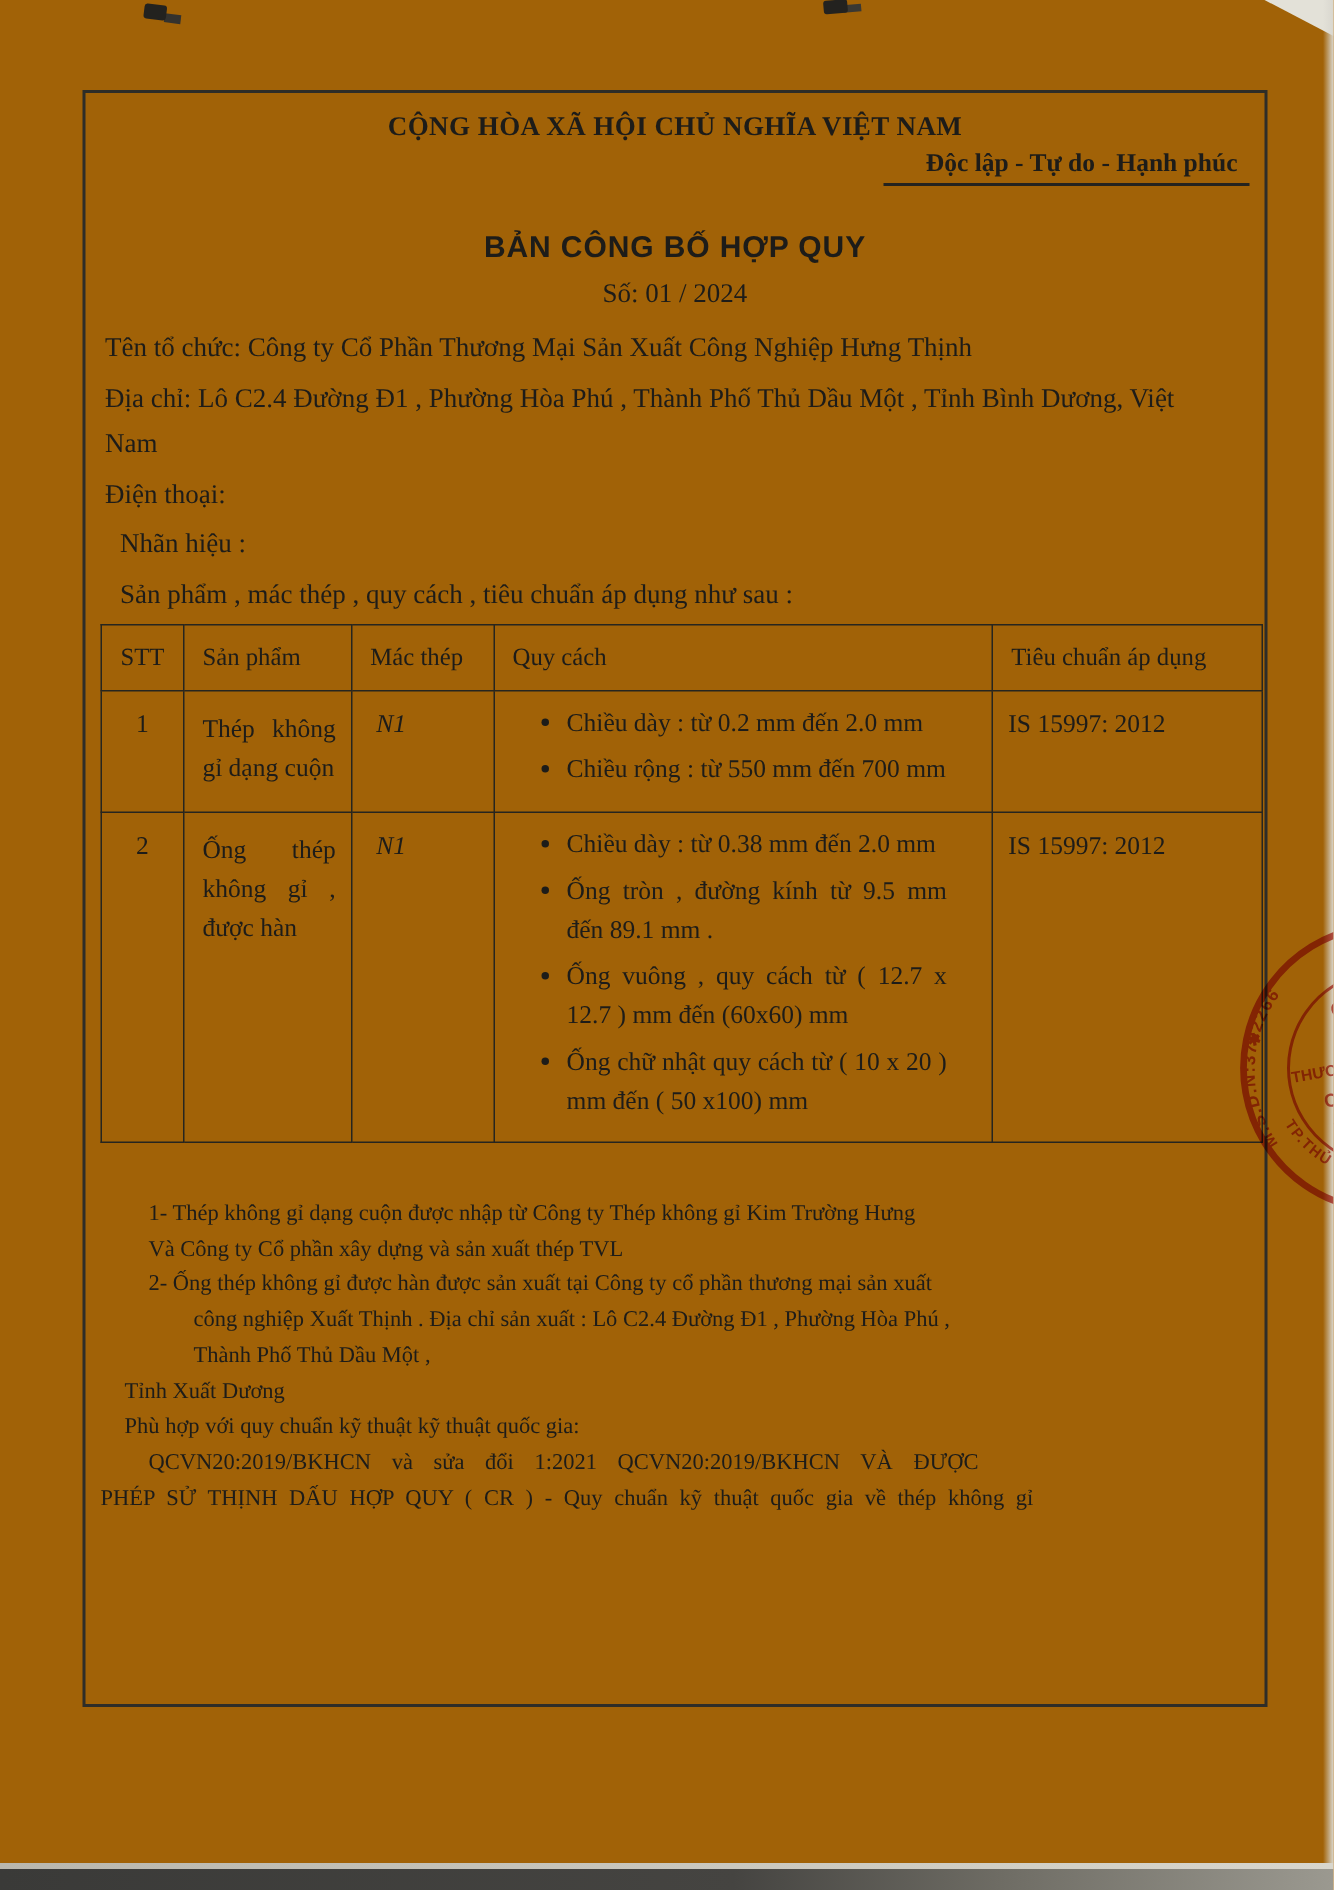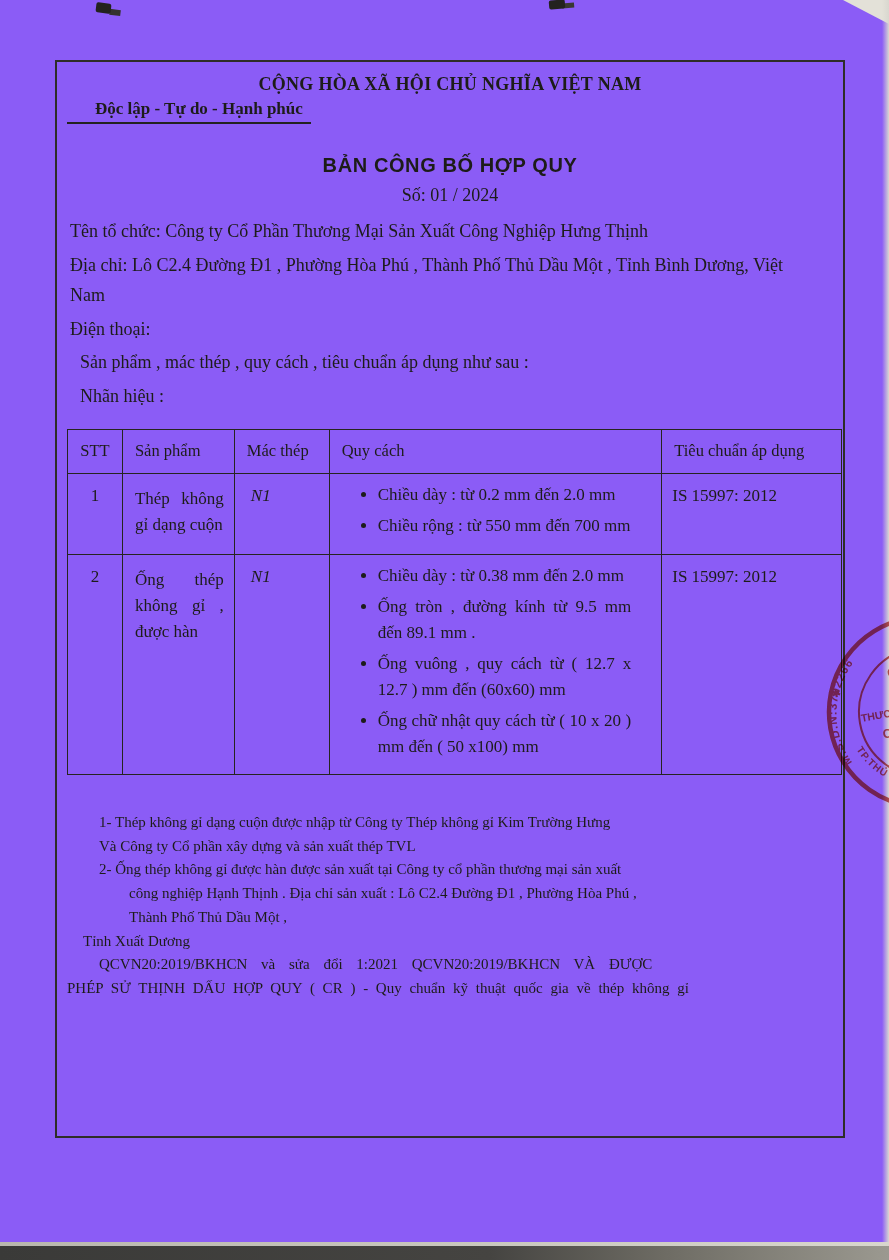--- a/index.html
+++ b/index.html
@@ -4,57 +4,57 @@
 <style>
   * { margin:0; padding:0; box-sizing:border-box; }
   html,body { width:889px; height:1260px; }
   body {
     background:#f3f2ec;
     font-family:"Liberation Serif", serif;
     color:#1d1c19;
   }
   .page {
     position:relative; width:889px; height:1260px;
-    background:#8b5cf6; overflow:hidden;
+    background:#a16207; overflow:hidden;
   }
   
   .artifact { position:absolute; background:#23221f; border-radius:2px; }
   .artifact-1 { left:96px; top:3px; width:15px; height:10px; transform:rotate(7deg); box-shadow:12px 3px 0 -2px #34322e; }
   .artifact-2 { left:549px; top:0; width:16px; height:9px; transform:rotate(-5deg); box-shadow:11px 2px 0 -2px #3a3833; }
   .corner-fold { position:absolute; right:0; top:0; width:0; height:0;
     border-top:24px solid #e3e1d8; border-left:46px solid transparent; }
   .right-shade { position:absolute; right:0; top:0; bottom:14px; width:7px;
     background:linear-gradient(to left, #d9d7cf, rgba(217,215,207,0)); }
   .bottom-bar { position:absolute; left:0; bottom:0; width:889px; height:14px;
     background:linear-gradient(to right,#3a3a38 0%,#454441 55%,#6e6c64 75%,#9b9990 100%); }
   .bottom-bar::before { content:""; position:absolute; left:0; top:-4px; width:100%; height:4px;
     background:linear-gradient(to right,#b9b7ae, #d8d6cd); }
 
   .frame {
     position:absolute; left:55px; top:60px; width:790px; height:1078px;
     border:2px solid #2e2d28; padding:12px 10px 0 10px;
   }
 
   .nat-line1 { text-align:center; font-weight:bold; font-size:18px; letter-spacing:.3px; }
-  .nat-line2-wrap { text-align:left; margin-top:4px; }
+  .nat-line2-wrap { text-align:right; margin-top:4px; }
   .nat-line2 { display:inline-block; font-weight:bold; font-size:17px;
     border-bottom:2px solid #24231f; padding:0 8px 3px 28px; }
 
   .doc-title { text-align:center; margin-top:30px;
     font-family:"Liberation Sans", sans-serif; font-weight:bold;
     font-size:20px; letter-spacing:.6px; }
   .doc-number { text-align:center; margin-top:8px; font-size:18px; }
 
   .info { margin-top:10px; font-size:18px; line-height:1.7; }
   .info p { margin:3px; }
   .info .addr { max-width:728px; }
   .info .indent { padding-left:10px; }
   .product-value { font-weight:bold; }
 
-  .spec-table { border-collapse:collapse; margin-top:17px; width:775px; font-size:17px; }
+  .spec-table { border-collapse:collapse; margin-top:4px; width:775px; font-size:17px; }
   .spec-table th, .spec-table td { border:1.6px solid #26251f; vertical-align:top; }
   .spec-table thead th { font-weight:normal; text-align:left; height:44px;
     vertical-align:middle; padding:0 0 0 12px; font-size:16.5px; }
   .spec-table thead th.h-stt { text-align:center; padding:0; }
   col.c-stt { width:55px; } col.c-sp { width:112px; } col.c-mt { width:95px; }
   col.c-qc { width:333px; } col.c-tc { width:180px; }
   td.stt { text-align:center; padding-top:12px; }
   td.sp  { padding:12px 10px 0 12px; text-align:justify; line-height:1.55; }
   td.mt  { padding:12px 0 0 16px;font-style:italic; }
   td.qc  { padding:8px 0 9px 0; }
@@ -92,22 +92,22 @@
       <span class="nat-line2">Độc lập - Tự do - Hạnh phúc</span>
     </div>
 
     <div class="doc-title">BẢN CÔNG BỐ HỢP QUY</div>
     <div class="doc-number">Số: 01 / 2024</div>
 
     <div class="info">
       <p>Tên tổ chức: Công ty Cổ Phần Thương Mại Sản Xuất Công Nghiệp Hưng Thịnh</p>
       <p class="addr">Địa chỉ: Lô C2.4 Đường Đ1 , Phường Hòa Phú , Thành Phố Thủ Dầu Một , Tỉnh Bình Dương, Việt Nam</p>
       <p>Điện thoại:</p>
+      <p class="indent">Nhãn hiệu :</p>
       <p class="indent">Sản phẩm , mác thép , quy cách , tiêu chuẩn áp dụng như sau :</p>
-      <p class="indent">Nhãn hiệu :</p>
     </div>
 
     <table class="spec-table">
       <colgroup>
         <col class="c-stt">
           <col class="c-sp">
           <col class="c-mt">
           <col class="c-qc">
           <col class="c-tc">
       </colgroup>
@@ -147,23 +147,24 @@
           </td>
           <td class="tc">IS 15997: 2012</td>
         </tr>
       </tbody>
     </table>
 
     <div class="notes">
       <p class="ind30">1- Thép không gỉ dạng cuộn được nhập từ Công ty Thép không gỉ Kim Trường Hưng</p>
       <p class="ind30">Và Công ty Cổ phần xây dựng và sản xuất thép TVL</p>
       <p class="ind30">2- Ống thép không gỉ được hàn được sản xuất tại Công ty cổ phần thương mại sản xuất</p>
-      <p class="ind60">công nghiệp Hạnh Thịnh . Địa chỉ sản xuất : Lô C2.4 Đường Đ1 , Phường Hòa Phú ,</p>
+      <p class="ind60">công nghiệp Xuất Thịnh . Địa chỉ sản xuất : Lô C2.4 Đường Đ1 , Phường Hòa Phú ,</p>
       <p class="ind60">Thành Phố Thủ Dầu Một ,</p>
       <p class="ind15">Tỉnh Xuất Dương</p>
+      <p class="ind15">Phù hợp với quy chuẩn kỹ thuật kỹ thuật quốc gia:</p>
       <p class="ind30 wide">QCVN20:2019/BKHCN và sửa đổi 1:2021 QCVN20:2019/BKHCN VÀ ĐƯỢC</p>
       <p class="ind0 wide2">PHÉP SỬ THỊNH DẤU HỢP QUY ( CR ) - Quy chuẩn kỹ thuật quốc gia về thép không gỉ</p>
     </div>
 
   </div>
 
   <div class="stamp">
     <svg viewBox="0 0 200 200" width="200" height="200">
       <defs>
         <path id="arcLeft" d="M 22,140 A 84,84 0 0 1 82,18"></path>

